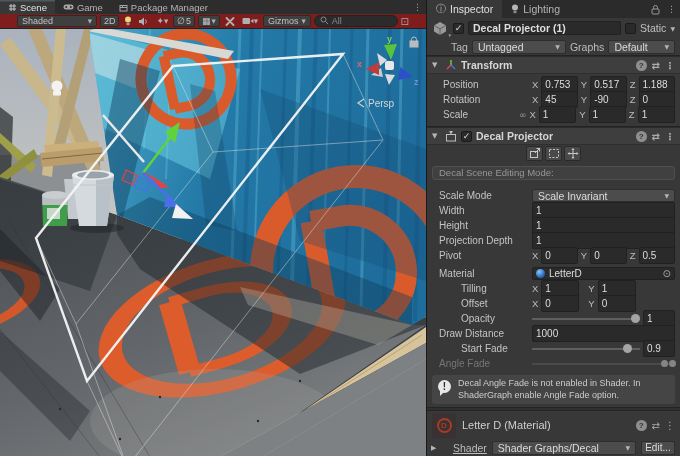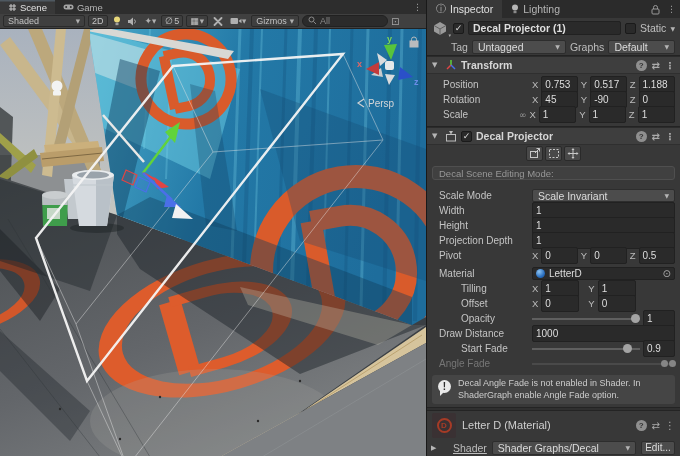--- a/index.html
+++ b/index.html
@@ -9,22 +9,22 @@
 
   
   .scene-panel { width:426px; display:flex; flex-direction:column; background:#2d2d2d; }
   .tabbar { height:14px; display:flex; align-items:stretch; background:#2d2d2d;
     font-size:9.5px; color:#b5b5b5; flex:0 0 14px; }
   .tab { display:flex; align-items:center; gap:3px; padding:0 8px; cursor:default; white-space:nowrap; }
   .tab.active { background:#383838; color:#e2e2e2; box-shadow: inset 0 1.5px 0 #4e5860; }
   .spacer { flex:1; }
   .kebab { color:#9a9a9a; font-size:9px; padding:0 4px; display:flex; align-items:center; }
 
-  .scene-toolbar { height:15px; flex:0 0 15px; background:#404040; border-bottom:1px solid #222;
-    display:flex; align-items:center; gap:3px; padding:0 3px; font-size:9px; color:#c2c2c2; }
+  .scene-toolbar { height:15px; flex:0 0 15px; background:#7f1d1d; border-bottom:1px solid #222;
+    display:flex; align-items:center; gap:3px; padding:0 17px; font-size:9px; color:#c2c2c2; }
   .tb-dd { display:flex; align-items:center; gap:3px; background:#3f3f3f; border:1px solid #2a2a2a;
     border-radius:2px; height:12px; padding:0 4px; }
   .tb-dd .arr, .mini-arr { font-size:5.5px; color:#b0b0b0; }
   .tb-btn { background:#3f3f3f; border:1px solid #2a2a2a; border-radius:2px; height:12px;
     padding:0 3px; display:flex; align-items:center; gap:1px; }
   .tb-ico { display:flex; align-items:center; padding:0 2px; }
   .searchbox { display:flex; gap:3px; background:#2b2b2b; border:1px solid #212121;
     border-radius:7px; height:12px; padding:0 5px; width:86px; color:#8a8a8a; }
   .viewport { position:relative; flex:1; background:#3a3f44; }
 
@@ -80,21 +80,21 @@
   .handle { position:absolute; top:2px; width:9px; height:9px; border-radius:50%; background:#a4a4a4; }
   .val { flex:0 0 32px; }
   .disabled, .disabled .ax { color:#767676; }
   .disabled .track { background:#4a4a4a; }
   .disabled .handle { width:7px; height:7px; top:3px; background:#858585; }
 
   .editbtns { height:18px; flex:0 0 18px; display:flex; justify-content:center; gap:2px; padding:1px 0 0; }
   .ebtn { width:17px; height:15px; background:#494949; border:1px solid #2a2a2a; border-radius:2px;
     display:flex; align-items:center; justify-content:center; }
   .editmode-box { margin:3px 5px; height:14px; background:#404040; border:1px solid #4f4f4f;
-    border-radius:3px; display:flex; align-items:center; padding:0 6px; color:#979797; font-size:9.5px; flex:0 0 14px; }
+    border-radius:3px; display:flex; align-items:flex-start; padding:0 6px; color:#979797; font-size:9.5px; flex:0 0 14px; }
 
   .warnbox { margin:4px 5px 3px; background:#454545; border-radius:3px; position:relative;
     padding:3px 4px 3px 26px; font-size:9px; line-height:1.3; color:#cccccc; flex:0 0 auto; }
   .wicon { position:absolute; left:6px; top:5px; width:13px; height:13px; border-radius:50%;
     background:#e8e8e8; color:#2b2b2b; font-weight:bold; font-size:10px;
     display:flex; align-items:center; justify-content:center; }
   .wicon:after { content:""; position:absolute; left:2px; bottom:-3px; border:3px solid transparent;
     border-top-color:#e8e8e8; border-left-color:#e8e8e8; }
 
   .thicksep { height:4px; flex:0 0 4px; background:#303030; border-top:1px solid #242424; border-bottom:1px solid #242424; }
@@ -123,20 +123,27 @@
           </svg>
         <span>Scene</span>
       </div>
       <div class="tab">
         <svg width="11" height="8">
             <rect x="0.5" y="1.5" width="10" height="5" rx="2.5" fill="#a5a5a5"></rect>
             <circle cx="3.2" cy="4" r="1" fill="#2d2d2d"></circle>
             <circle cx="7.8" cy="4" r="1" fill="#2d2d2d"></circle>
           </svg>
         <span>Game</span>
+      </div>
+      <div class="tab">
+        <svg width="9" height="9">
+            <rect x="1" y="2.5" width="7" height="5.5" fill="none" stroke="#a5a5a5"></rect>
+            <path d="M1 4.5h7M3.5 2.5v2" stroke="#a5a5a5" fill="none"></path>
+          </svg>
+        <span>Package Manager</span>
       </div>
       <div class="spacer"></div>
       <span class="kebab gi">⋮</span>
     </div>
 
     <div class="scene-toolbar">
       <div class="tb-dd" style="width:82px">
         <span>Shaded</span>
         <span class="arr gi" style="margin-left:auto">▼</span>
       </div>

